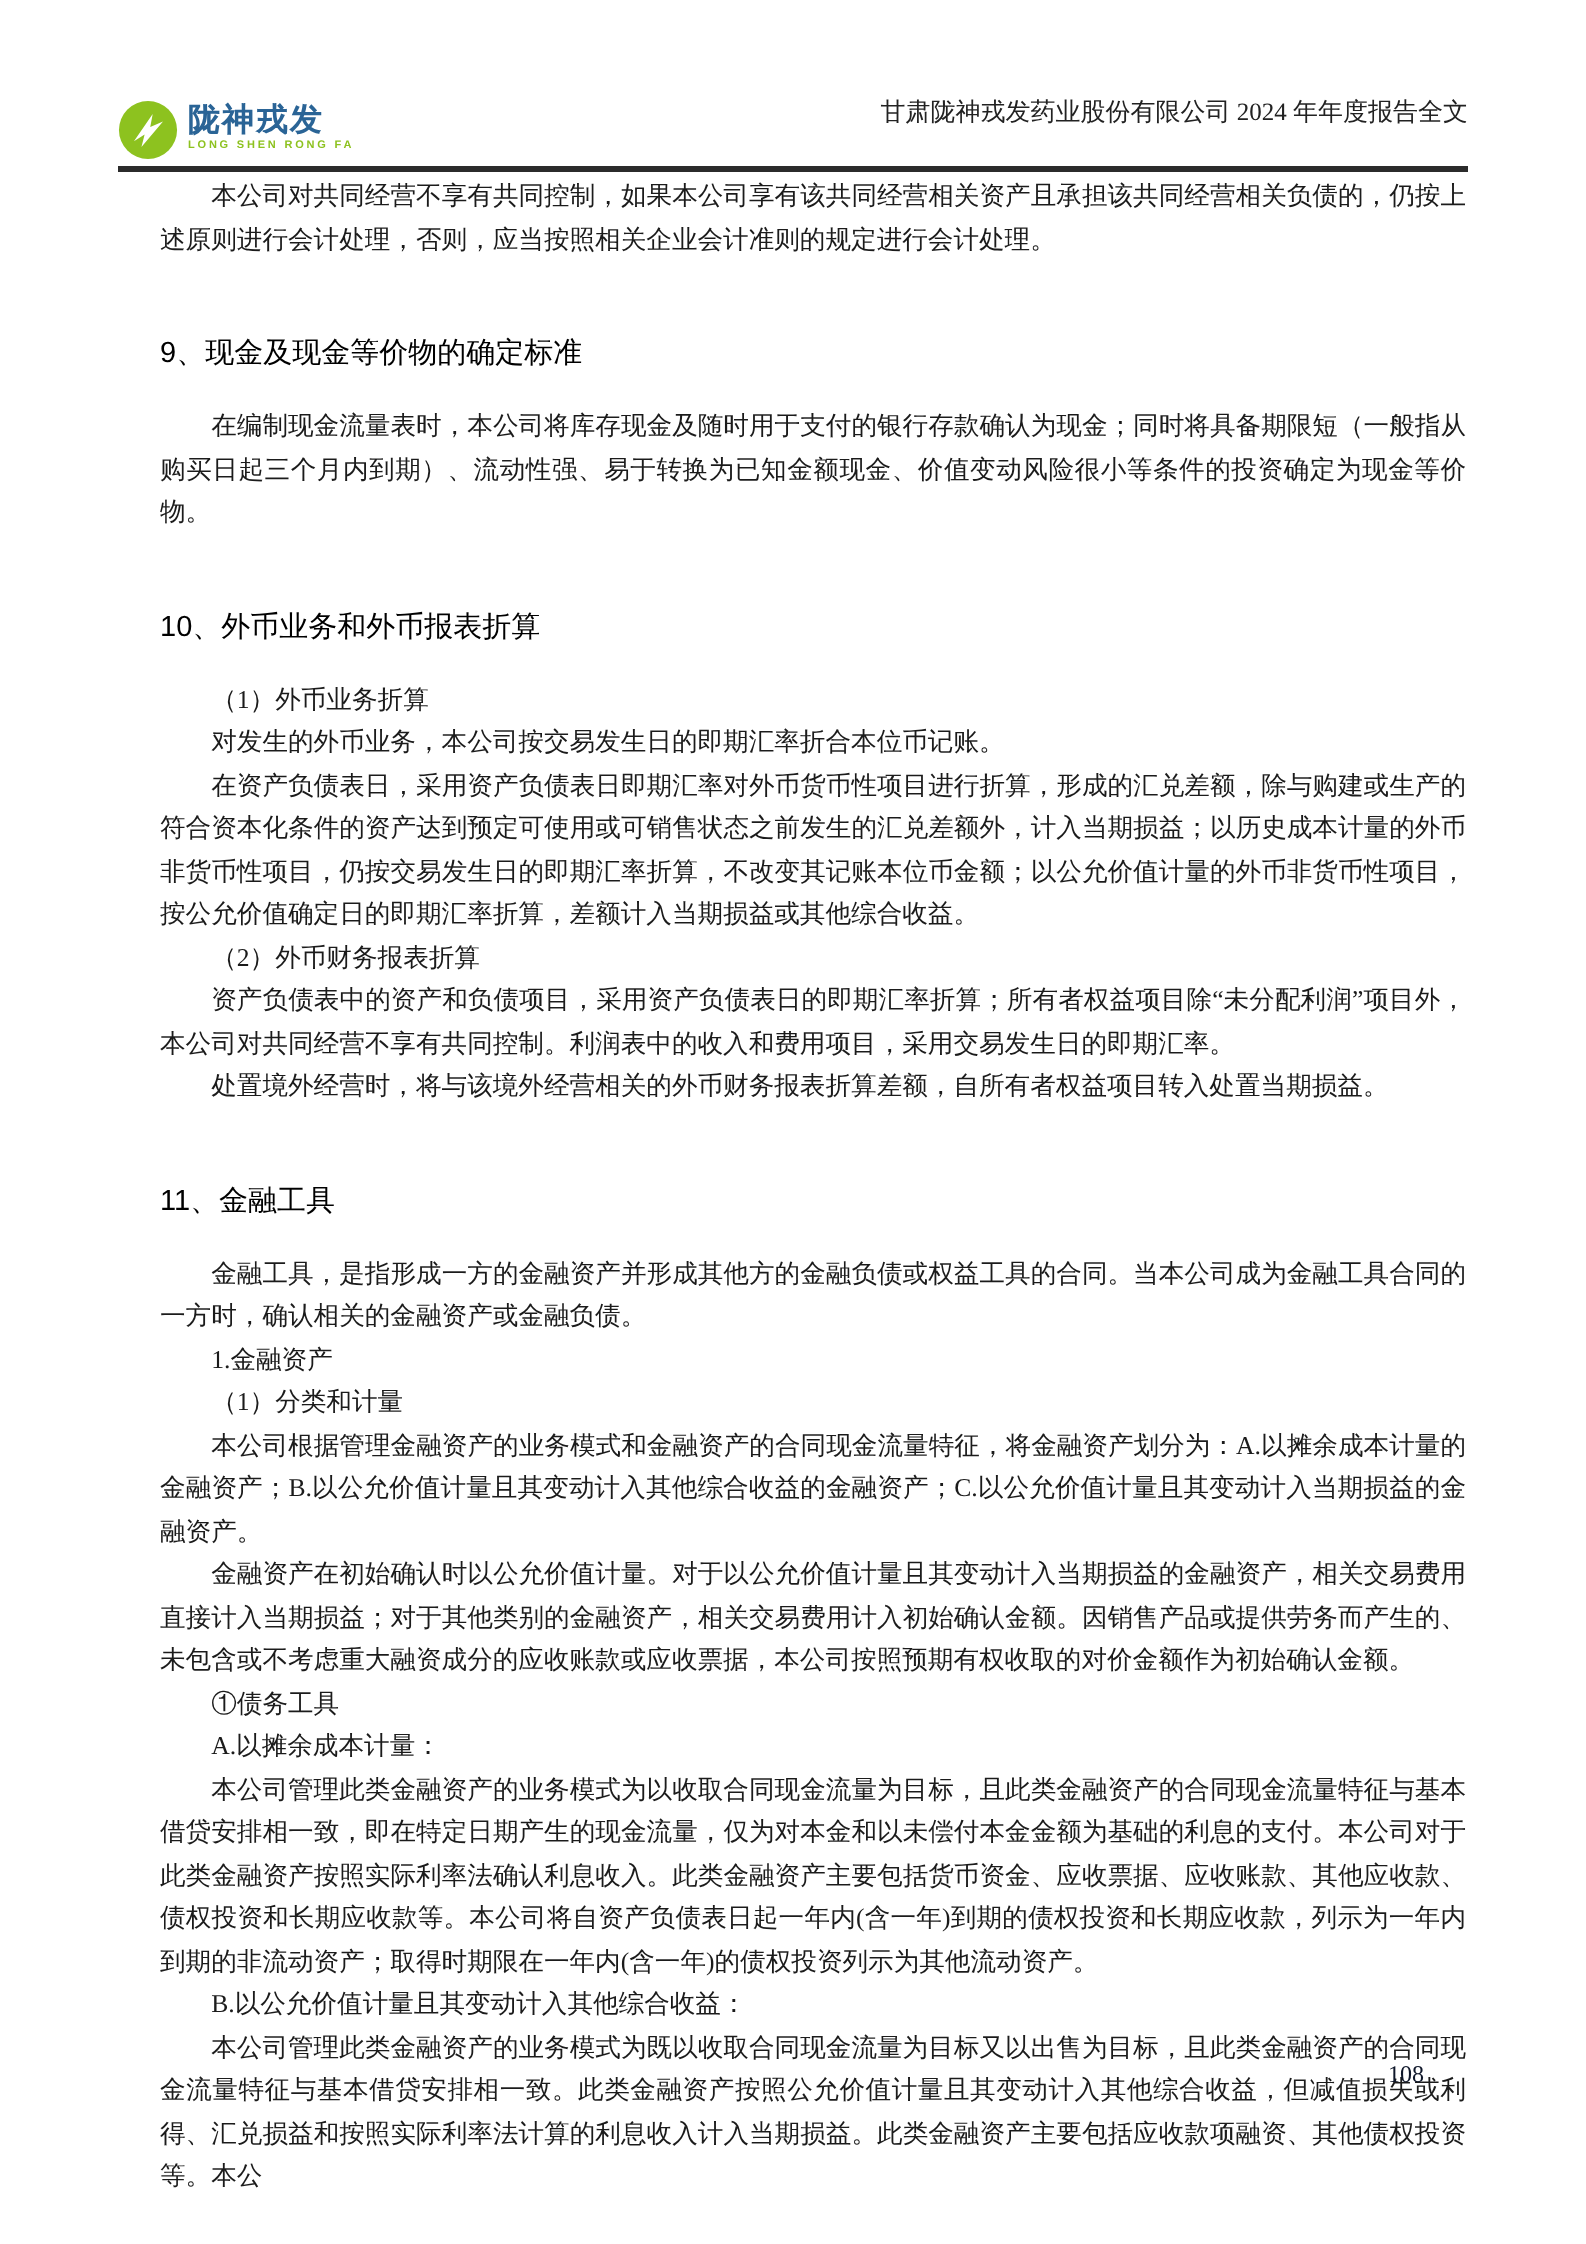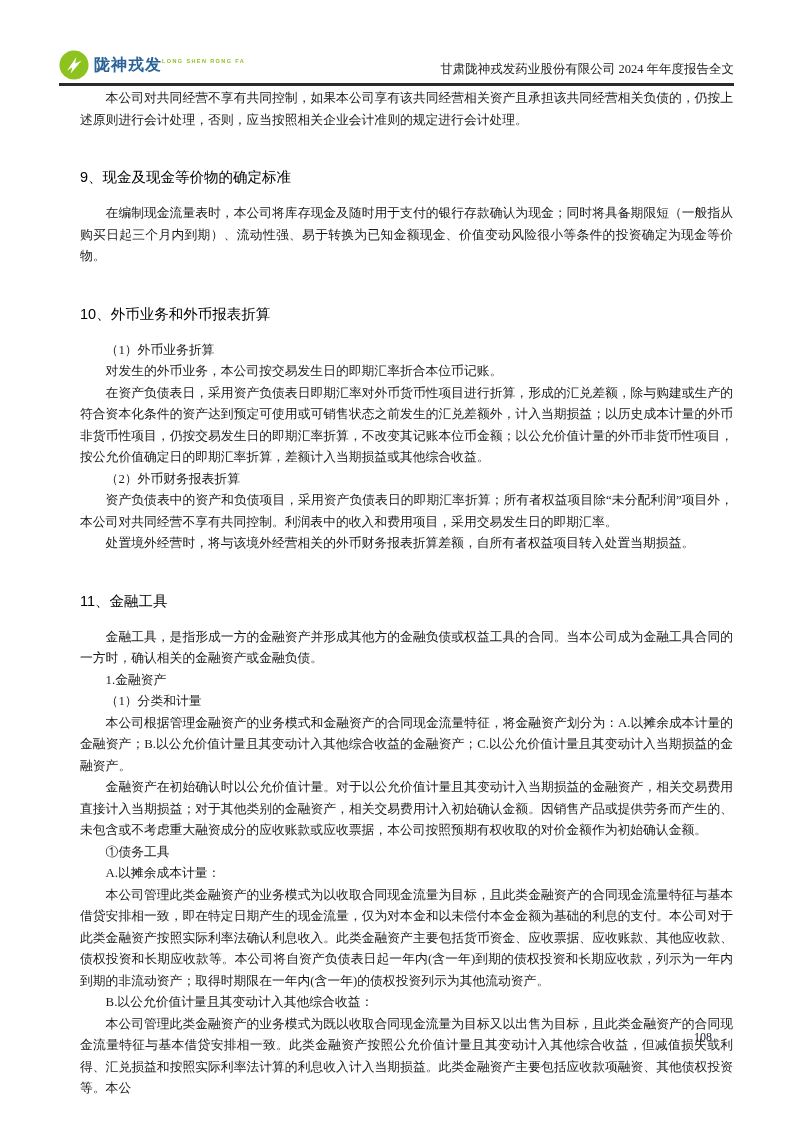--- a/index.html
+++ b/index.html
@@ -19,40 +19,40 @@
     justify-content: space-between;
     align-items: flex-end;
   }
   .logo-wrap {
     display: flex;
     align-items: center;
     gap: 5px;
     padding-bottom: 3px;
   }
   .logo-icon { width: 30px; height: 30px; flex: 0 0 auto; }
-  .brand-col { display: flex; flex-direction: row; line-height: 1; }
+  .brand-col { display: flex; flex-direction: column; line-height: 1; }
   .brand-cn {
     font-family: "Liberation Sans", sans-serif;
     font-weight: bold;
     font-size: 16px;
     letter-spacing: 1px;
     color: #2a6496;
   }
   .brand-en {
     font-family: "Liberation Sans", sans-serif;
     font-weight: bold;
     font-size: 5.5px;
     letter-spacing: 1.4px;
     color: #8dc21f;
     margin-top: 2px;
   }
   .header-title {
     font-size: 12.5px;
     color: #222222;
-    padding-bottom: 5px;
+    padding-bottom: 18px;
     white-space: nowrap;
   }
   .content {
     position: absolute;
     top: 88px; left: 80px;
     width: 653px;
     font-size: 12.8px;
     line-height: 21.5px;
     color: #1b1b1b;
     text-align: justify;

